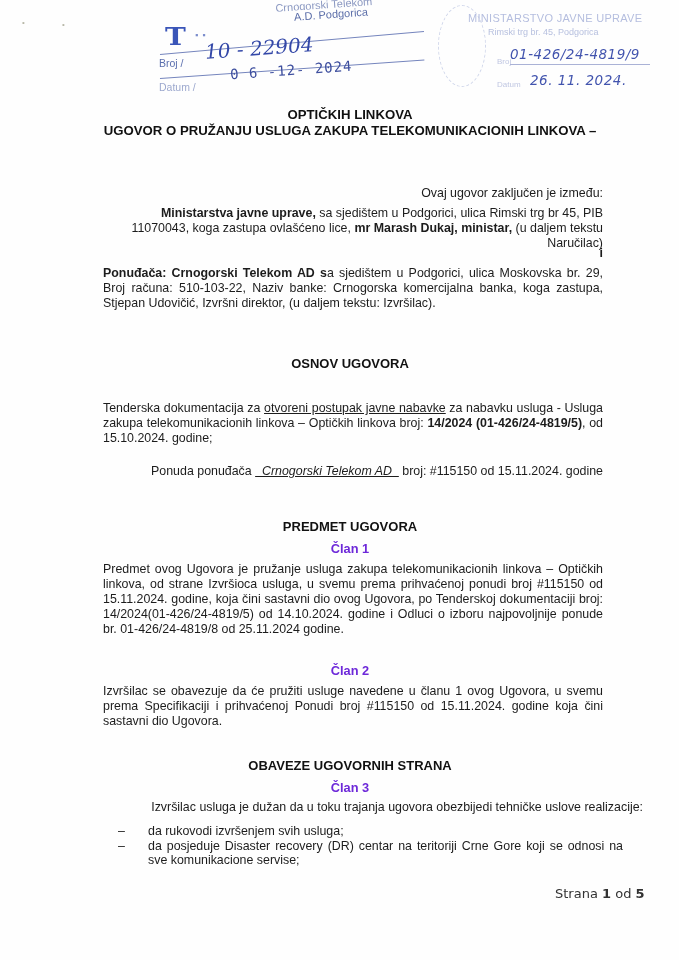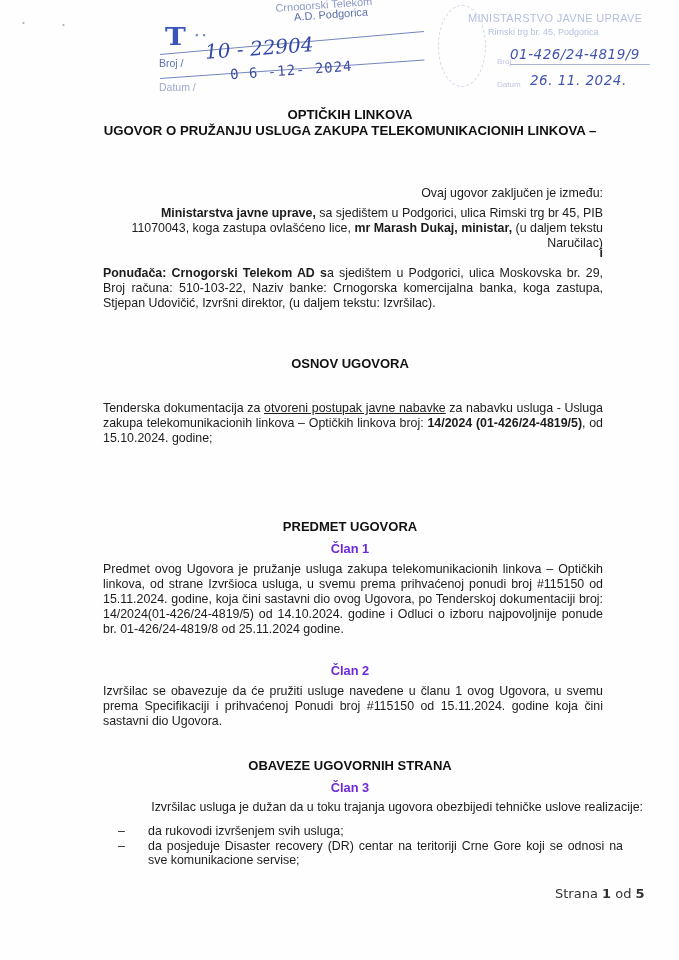--- a/index.html
+++ b/index.html
@@ -95,20 +95,23 @@
   <div class="p nj" style="top:246px;font-weight:bold;">i</div>
 
   <div class="p" style="top:266px;">
     <b>Ponuđača: Crnogorski Telekom AD s</b><span>a sjedištem u Podgorici, ulica Moskovska br. 29, Broj računa: 510-103-22, Naziv banke: Crnogorska komercijalna banka, koga zastupa, Stjepan Udovičić, Izvršni direktor, (u daljem tekstu:  Izvršilac).</span>
   </div>
 
   <div class="heading" style="top:356px;">OSNOV UGOVORA</div>
   <div class="p" style="top:381px;margin-top:20px;">
     <span>Tenderska dokumentacija za </span><span class="u">otvoreni postupak javne nabavke</span><span> za nabavku usluga - Usluga zakupa telekomunikacionih linkova – Optičkih linkova broj: </span><b>14/2024 (01-426/24-4819/5)</b><span>, od 15.10.2024. godine;</span>
   </div>
+  <div class="p nj" style="top:464px;">
+    <span>Ponuda ponuđača </span><span class="fill" style="white-space:pre;">  Crnogorski Telekom AD  </span><span> broj: #115150 od 15.11.2024. godine</span>
+  </div>
 
   <div class="heading" style="top:519px;">PREDMET UGOVORA</div>
   <div class="clan" style="top:541px;">Član 1</div>
   <div class="p" style="top:562px;">Predmet ovog Ugovora je pružanje usluga zakupa telekomunikacionih linkova – Optičkih linkova, od strane Izvršioca usluga, u svemu prema prihvaćenoj ponudi broj #115150 od 15.11.2024.  godine, koja čini sastavni dio ovog Ugovora, po Tenderskoj dokumentaciji broj: 14/2024(01-426/24-4819/5) od 14.10.2024. godine i Odluci o izboru najpovoljnije ponude br. 01-426/24-4819/8 od 25.11.2024 godine.</div>
 
   <div class="clan" style="top:663px;">Član 2</div>
   <div class="p" style="top:684px;">Izvršilac se obavezuje da će pružiti usluge navedene u članu 1 ovog Ugovora, u svemu prema Specifikaciji i prihvaćenoj Ponudi broj #115150 od 15.11.2024. godine koja čini sastavni dio Ugovora.</div>
 
   <div class="heading" style="top:758px;">OBAVEZE UGOVORNIH STRANA</div>
   <div class="clan" style="top:780px;">Član 3</div>

